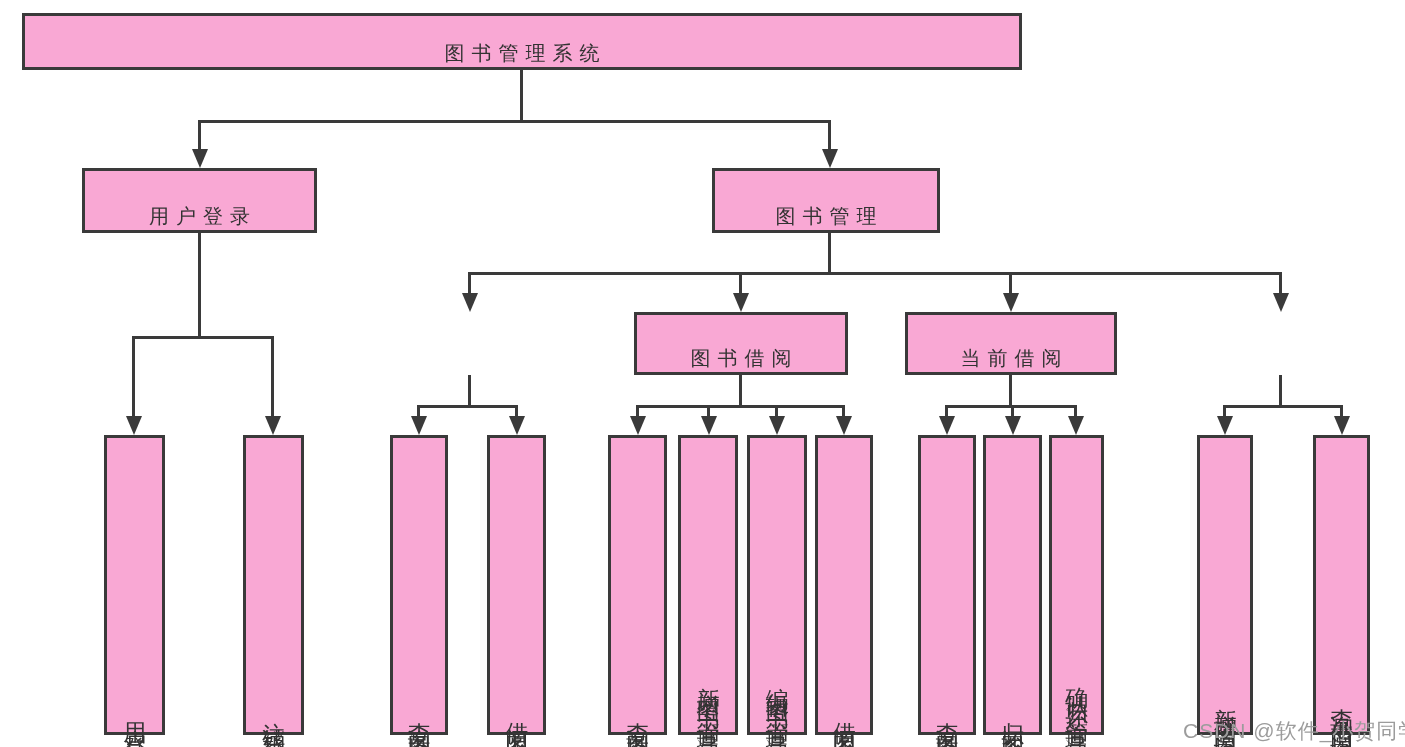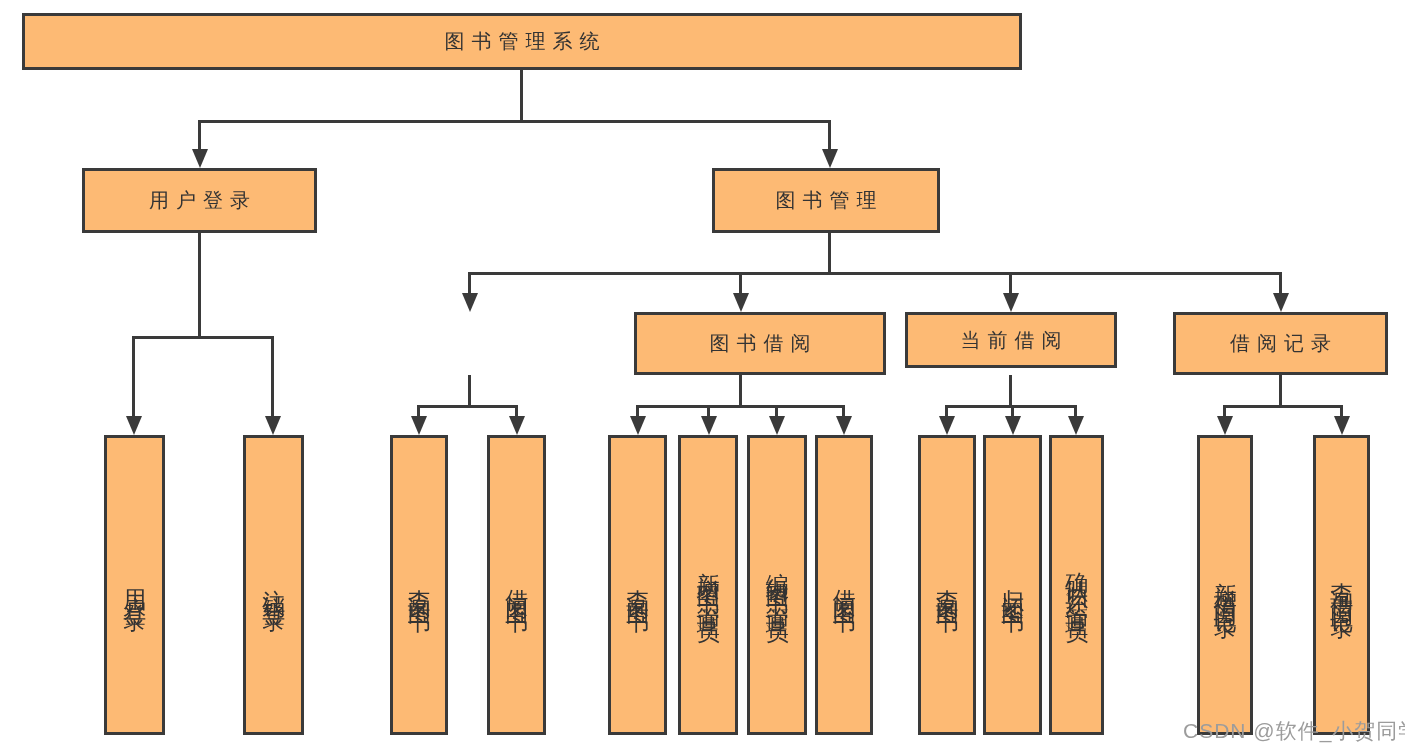--- a/index.html
+++ b/index.html
@@ -14,23 +14,23 @@
     width:1405px;height:747px;
     background:var(--bg);
     overflow:hidden;
     font-family:"Liberation Sans","DejaVu Sans",sans-serif;
     color:var(--text);
   }
   .box{
     position:absolute;
     box-sizing:border-box;
     border:3px solid var(--line);
-    background:#fdba74;
+    background:#f9a8d4;
     display:flex;
-    align-items:center;
+    align-items:flex-end;
     justify-content:center;
   }
   .hlabel{
     font-size:20px;
     letter-spacing:7px;
     padding-left:7px;
     white-space:nowrap;
   }
   .vlabel{
     writing-mode:vertical-rl;
@@ -74,31 +74,28 @@
 
   <div class="box" style="left:82px;top:168px;width:235px;height:65px">
     <span class="hlabel">用户登录</span>
   </div>
 
   <div class="box" style="left:712px;top:168px;width:228px;height:65px">
     <span class="hlabel">图书管理</span>
   </div>
 
 
-  <div class="box" style="left:634px;top:312px;width:252px;height:63px">
+  <div class="box" style="left:634px;top:312px;width:214px;height:63px">
     <span class="hlabel">图书借阅</span>
   </div>
 
-  <div class="box" style="left:905px;top:312px;width:212px;height:56px">
+  <div class="box" style="left:905px;top:312px;width:212px;height:63px">
     <span class="hlabel">当前借阅</span>
   </div>
 
-  <div class="box" style="left:1173px;top:312px;width:215px;height:63px">
-    <span class="hlabel">借阅记录</span>
-  </div>
 
   <div class="box" style="left:104px;top:435px;width:61px;height:300px">
     <span class="vlabel">用户登录</span>
   </div>
   <div class="box" style="left:243px;top:435px;width:61px;height:300px">
     <span class="vlabel">注销登录</span>
   </div>
 
   <div class="box" style="left:390px;top:435px;width:58px;height:300px">
     <span class="vlabel">查询图书</span>

